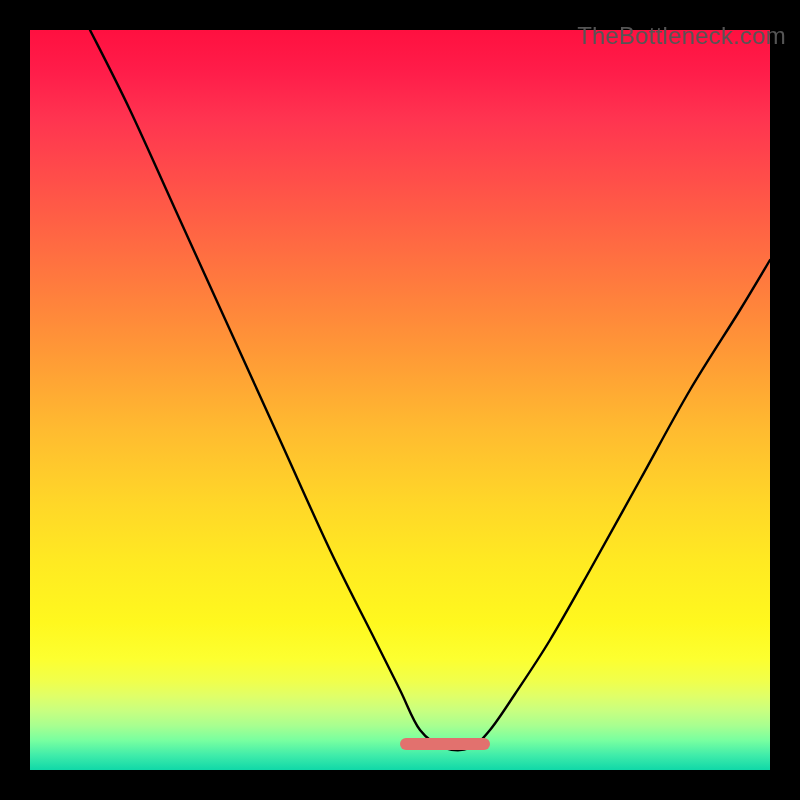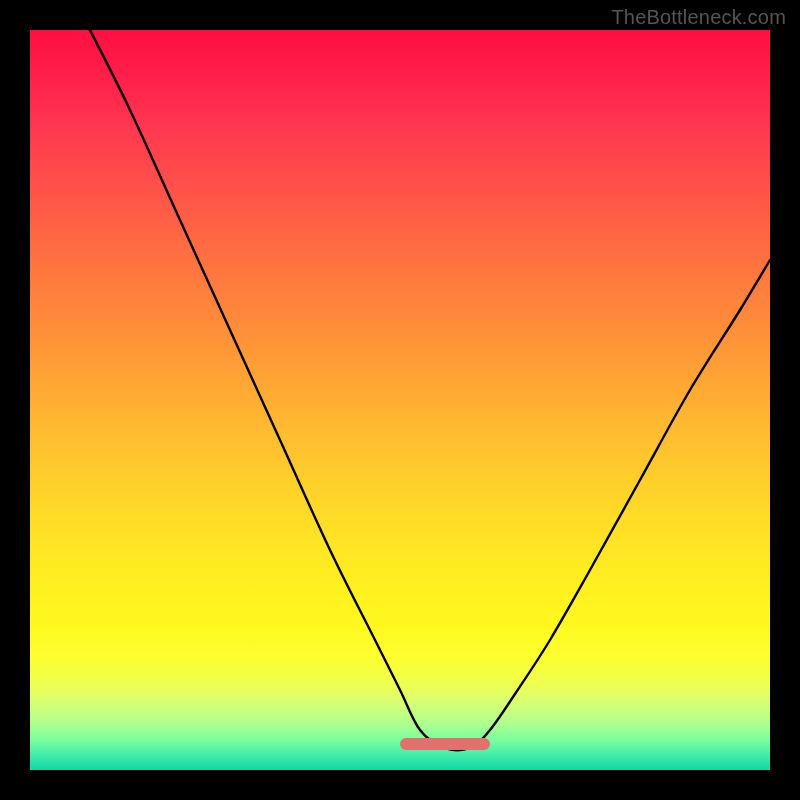--- a/index.html
+++ b/index.html
@@ -46,24 +46,24 @@
       #e0ff68 90%,
       #c8ff80 92%,
       #a8ff90 94%,
       #78ffa0 96%,
       #40ecaa 98%,
       #10d8a8 100%
     );
   }
   .watermark {
     position: absolute;
-    top: 6px;
+    top: 22px;
     right: 14px;
     color: #555;
-    font-size: 20px;
+    font-size: 24px;
     letter-spacing: 0.2px;
     user-select: none;
   }
   svg.curve {
     position: absolute;
     inset: 0;
   }
   .marker {
     position: absolute;
     background: #e2716e;

